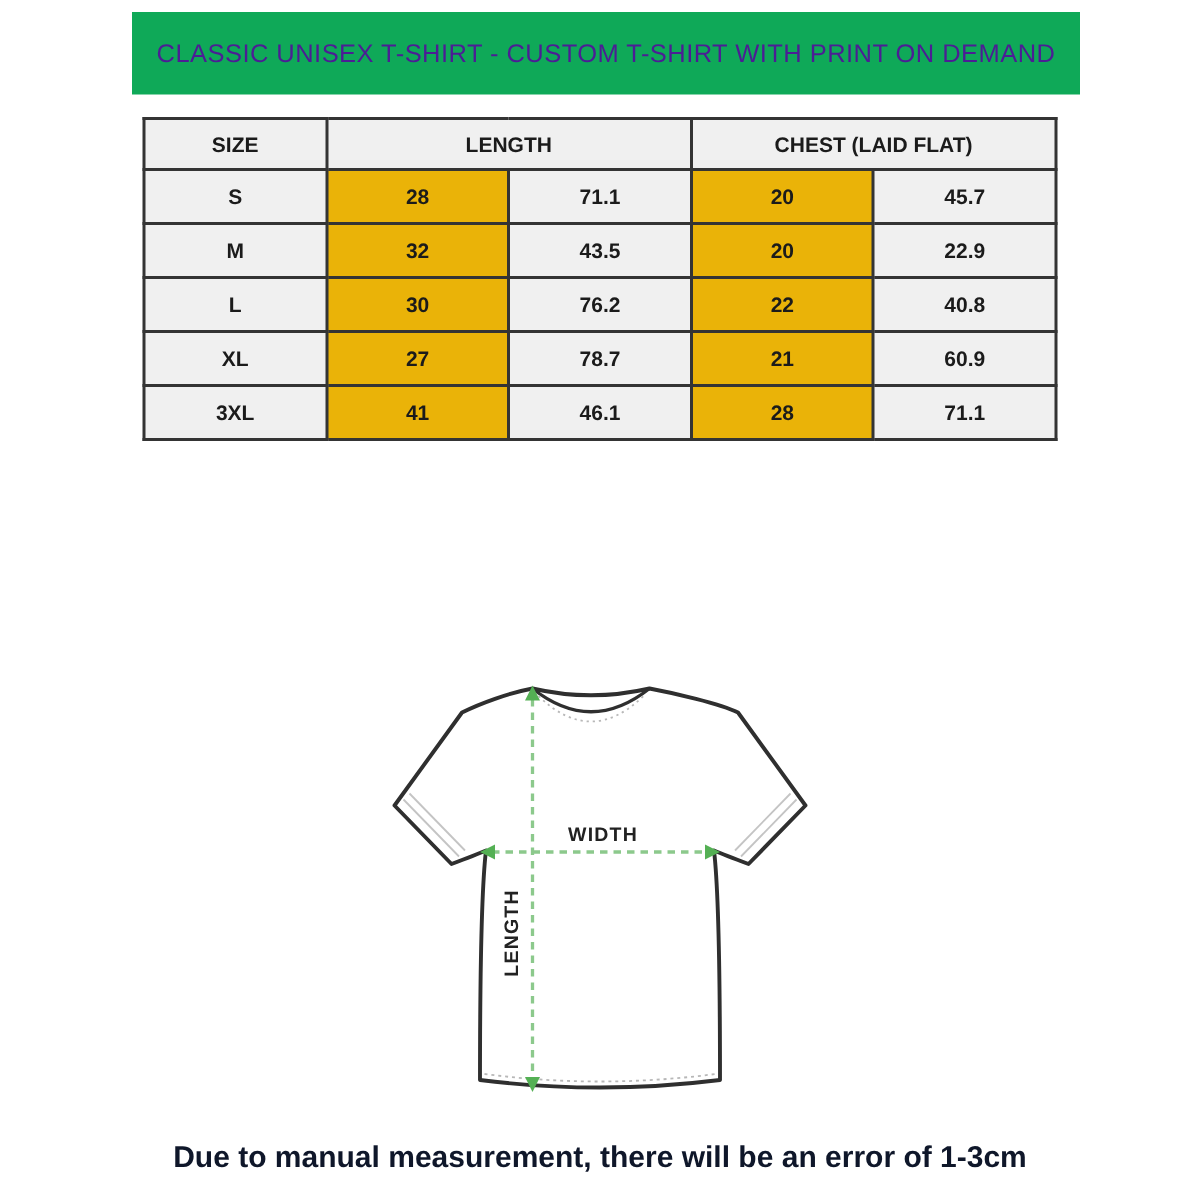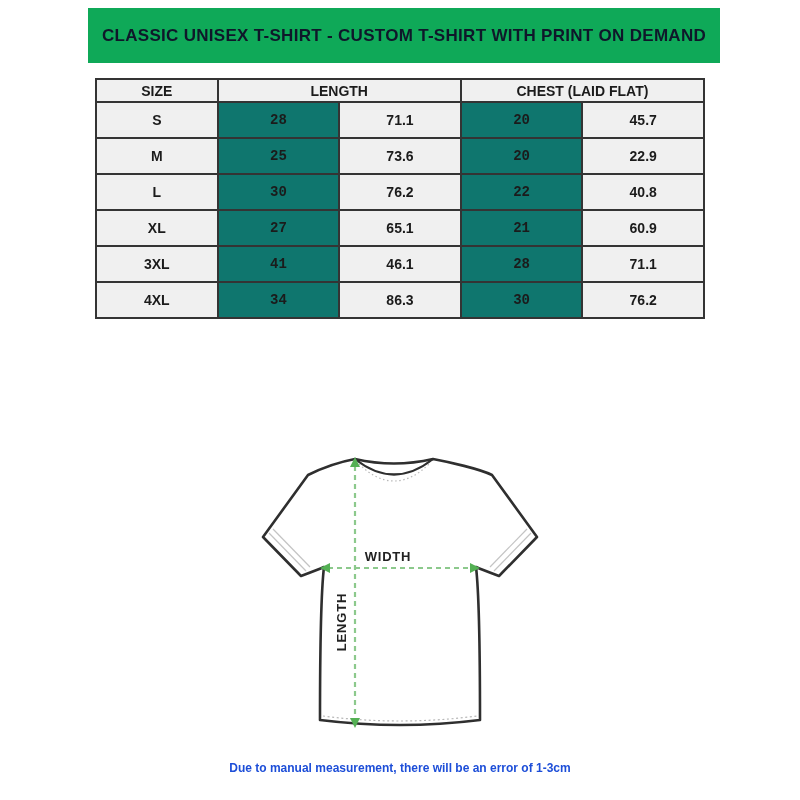--- a/index.html
+++ b/index.html
@@ -3,43 +3,43 @@
 <meta charset="utf-8">
 <style>
   * { margin:0; padding:0; box-sizing:border-box; }
   html,body { width:800px; height:800px; background:#ffffff;
               font-family:"Liberation Sans", sans-serif; }
   .page { position:relative; width:800px; height:800px; background:#ffffff; overflow:hidden; }
 
   
   .banner { position:absolute; left:88px; top:8px; width:632px; height:55px;
             background:#0fa958; display:flex; align-items:center; justify-content:center; }
-  .banner-title { color:#0f172a; font-weight:bold; font-size:17px; letter-spacing:.3px; white-space:nowrap; }
+  .banner-title { color:#4c1d95; font-weight:normal; font-size:17px; letter-spacing:.3px; white-space:nowrap; }
 
   
   table.size-chart { position:absolute; left:95px; top:78px; width:610px;
                      border-collapse:collapse; table-layout:fixed; }
   table.size-chart th, table.size-chart td {
       border:2px solid #343434; text-align:center; vertical-align:middle;
       font-weight:bold; font-size:14px; color:#1b1b1b; padding:0; }
-  table.size-chart thead tr { height:23px; }
+  table.size-chart thead tr { height:34px; }
   table.size-chart tbody tr { height:36px; }
   .shade { background:#f0f0f0; }
-  .plain { background:#0f766e;font-family:Liberation Mono, monospace; }
+  .plain { background:#eab308; }
 
   
   .diagram-svg { position:absolute; left:230px; top:430px; width:340px; height:330px; }
   .dim-label { position:absolute; font-weight:bold; font-size:13px; color:#222222;
                letter-spacing:.8px; white-space:nowrap; }
-  .width-label  { left:388px; top:556px; transform:translate(-50%,-50%); }
+  .width-label  { left:402px; top:556px; transform:translate(-50%,-50%); }
   .length-label { left:341px; top:622px; transform:translate(-50%,-50%) rotate(-90deg); }
 
   
   .note { position:absolute; left:0; top:761px; width:800px; text-align:center;
-          color:#1d4ed8; font-weight:bold; font-size:12px; }
+          color:#0f172a; font-weight:bold; font-size:20px; }
 </style>
 </head>
 <body>
 
 <div class="page">
 
   <div class="banner">
     <span class="banner-title">CLASSIC UNISEX T-SHIRT - CUSTOM T-SHIRT WITH PRINT ON DEMAND</span>
   </div>
 
@@ -61,52 +61,45 @@
     <tbody>
       <tr>
         <td class="shade">S</td>
         <td class="plain">28</td>
         <td class="shade">71.1</td>
         <td class="plain">20</td>
         <td class="shade">45.7</td>
       </tr>
       <tr>
         <td class="shade">M</td>
-        <td class="plain">25</td>
-        <td class="shade">73.6</td>
+        <td class="plain">32</td>
+        <td class="shade">43.5</td>
         <td class="plain">20</td>
         <td class="shade">22.9</td>
       </tr>
       <tr>
         <td class="shade">L</td>
         <td class="plain">30</td>
         <td class="shade">76.2</td>
         <td class="plain">22</td>
         <td class="shade">40.8</td>
       </tr>
       <tr>
         <td class="shade">XL</td>
         <td class="plain">27</td>
-        <td class="shade">65.1</td>
+        <td class="shade">78.7</td>
         <td class="plain">21</td>
         <td class="shade">60.9</td>
       </tr>
       <tr>
         <td class="shade">3XL</td>
         <td class="plain">41</td>
         <td class="shade">46.1</td>
         <td class="plain">28</td>
         <td class="shade">71.1</td>
-      </tr>
-      <tr>
-        <td class="shade">4XL</td>
-        <td class="plain">34</td>
-        <td class="shade">86.3</td>
-        <td class="plain">30</td>
-        <td class="shade">76.2</td>
       </tr>
     </tbody>
   </table>
 
   <svg class="diagram-svg" viewBox="0 0 340 330" xmlns="http://www.w3.org/2000/svg">
 
     <g>
       <path d="M 125,29
                C 109,32 90,39 78,45
                C 62,67 46,89 33,107

